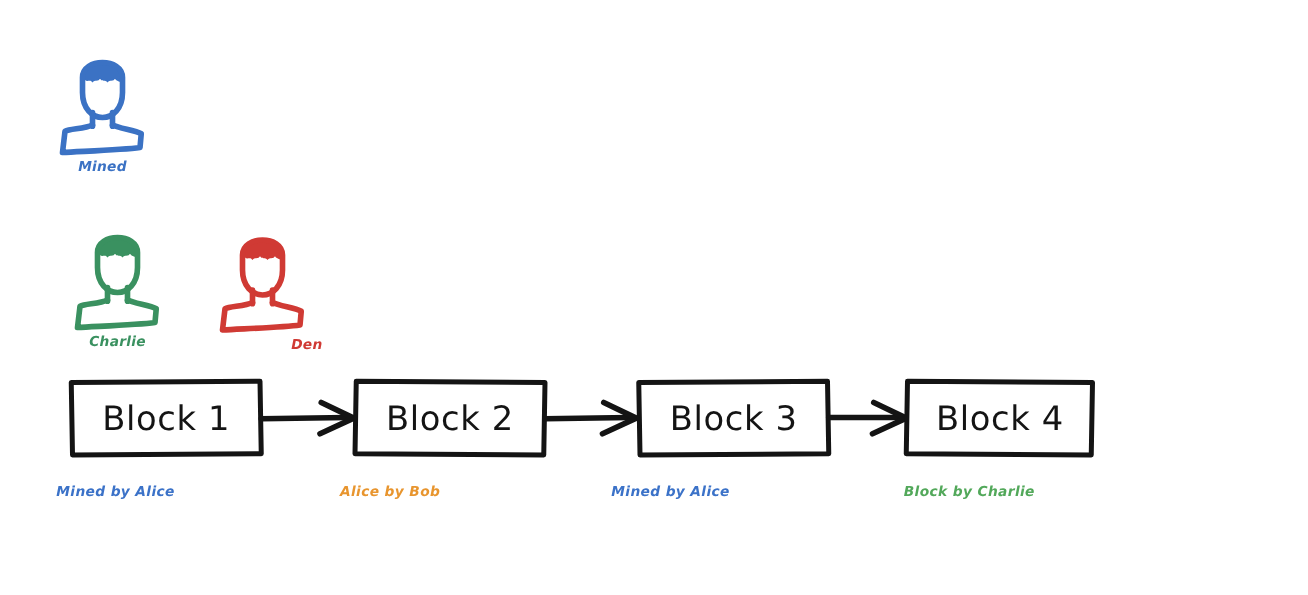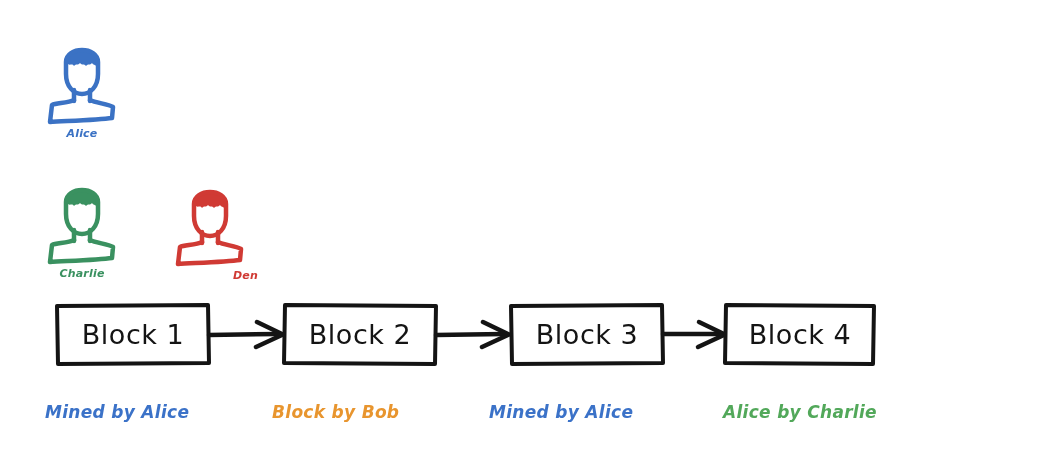--- a/index.html
+++ b/index.html
@@ -40,21 +40,21 @@
     font-family: "DejaVu Sans", sans-serif;
     font-size: 11px;
     font-weight: 600;
     letter-spacing: 0.2px;
     font-style: italic;
     line-height: 1;
   }
 
   #p-alice   { left: 34px;  top: 34px; }
   #p-bob     { left: 162px; top: 36px; }
-  #p-charlie { left: 34px;  top: 174px; text-align: center; }
+  #p-charlie { left: 46px;  top: 174px; text-align: center; }
   #p-den     { left: 162px; top: 176px; }
 
   
   #chain {
     position: absolute;
     left: 40px;
     top: 296px;
     width: 860px;
     height: 78px;
   }
@@ -67,23 +67,23 @@
     font-family: "DejaVu Sans", sans-serif;
     font-size: 27px;
     font-weight: 500;
     fill: #141414;
     letter-spacing: 0.5px;
   }
 
   
   .caption {
     position: absolute;
-    top: 404px;
+    top: 388px;
     font-family: "DejaVu Sans", sans-serif;
-    font-size: 17px;
+    font-size: 11px;
     font-weight: 600;
     font-style: italic;
     letter-spacing: 0.3px;
     white-space: nowrap;
     line-height: 1;
   }
   #cap-1 { left: 45px;  }
   #cap-2 { left: 272px; }
   #cap-3 { left: 489px; }
   #cap-4 { left: 723px; }
@@ -96,21 +96,21 @@
   <div class="participant" id="p-alice">
     <svg class="avatar-svg" viewBox="0 0 72 92">
       <g class="av">
         <path class="av-hair" d="M20 26 C20 11, 52 11, 52 26 L52 34 C50 30 48 32 46 29 C44 32 42 29 40 32
                                   C38 29 36 32 34 29 C32 32 30 29 28 32 C26 29 24 32 22 30 L20 34 Z" fill="#3b72c4"></path>
         <path class="av-head" d="M20 28 C20 12, 52 12, 52 28 L52 40 C52 53, 44 60, 36 60 C28 60, 20 53, 20 40 Z" fill="none" stroke-width="4.5" stroke-linejoin="round" stroke-linecap="round" stroke="#3b72c4"></path>
         <path class="av-neck" d="M28 56 L28 67 M44 56 L44 67" fill="none" stroke-width="4.5" stroke-linecap="round" stroke="#3b72c4"></path>
         <path class="av-body" d="M28 66 C22 69, 10 69, 6 71 L4 88 C20 87, 52 86, 66 84 L67 73 C62 70, 50 69, 44 66" fill="none" stroke-width="4.5" stroke-linejoin="round" stroke-linecap="round" stroke="#3b72c4"></path>
       </g>
     </svg>
-    <div class="participant-name" style="color: rgb(59, 114, 196);">Alice</div>
+    <div class="participant-name" style="color: rgb(59, 114, 196);">Mined</div>
   </div>
 
 
   <div class="participant" id="p-charlie">
     <svg class="avatar-svg" viewBox="0 0 72 92">
       <g class="av">
         <path class="av-hair" d="M20 26 C20 11, 52 11, 52 26 L52 34 C50 30 48 32 46 29 C44 32 42 29 40 32
                                   C38 29 36 32 34 29 C32 32 30 29 28 32 C26 29 24 32 22 30 L20 34 Z" fill="#3a9160"></path>
         <path class="av-head" d="M20 28 C20 12, 52 12, 52 28 L52 40 C52 53, 44 60, 36 60 C28 60, 20 53, 20 40 Z" fill="none" stroke-width="4.5" stroke-linejoin="round" stroke-linecap="round" stroke="#3a9160"></path>
         <path class="av-neck" d="M28 56 L28 67 M44 56 L44 67" fill="none" stroke-width="4.5" stroke-linecap="round" stroke="#3a9160"></path>
@@ -168,17 +168,17 @@
 
       <g>
         <path d="M686 9 L834 10 L833 68 L685 67 Z" fill="#ffffff" stroke="#141414" stroke-width="4" stroke-linejoin="round"></path>
         <text class="block-label" x="760" y="48" text-anchor="middle">Block 4</text>
       </g>
 
     </svg>
   </div>
 
   <div class="caption" id="cap-1" style="color: rgb(59, 114, 200);">Mined by Alice</div>
-  <div class="caption" id="cap-2" style="color: rgb(232, 149, 46);">Block by Bob</div>
+  <div class="caption" id="cap-2" style="color: rgb(232, 149, 46);">Alice by Bob</div>
   <div class="caption" id="cap-3" style="color: rgb(59, 114, 200);">Mined by Alice</div>
-  <div class="caption" id="cap-4" style="color: rgb(82, 168, 90);">Alice by Charlie</div>
+  <div class="caption" id="cap-4" style="color: rgb(82, 168, 90);">Block by Charlie</div>
 
 </div>
 
 </body></html>

